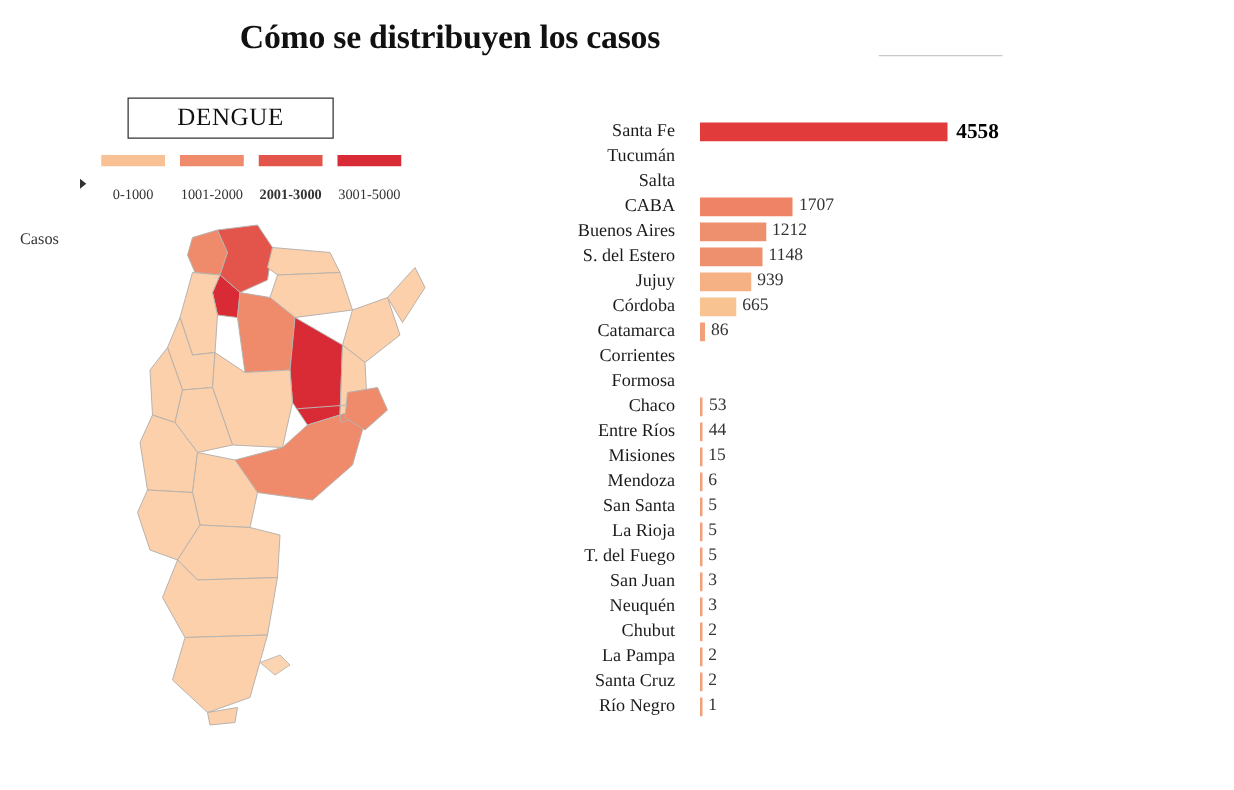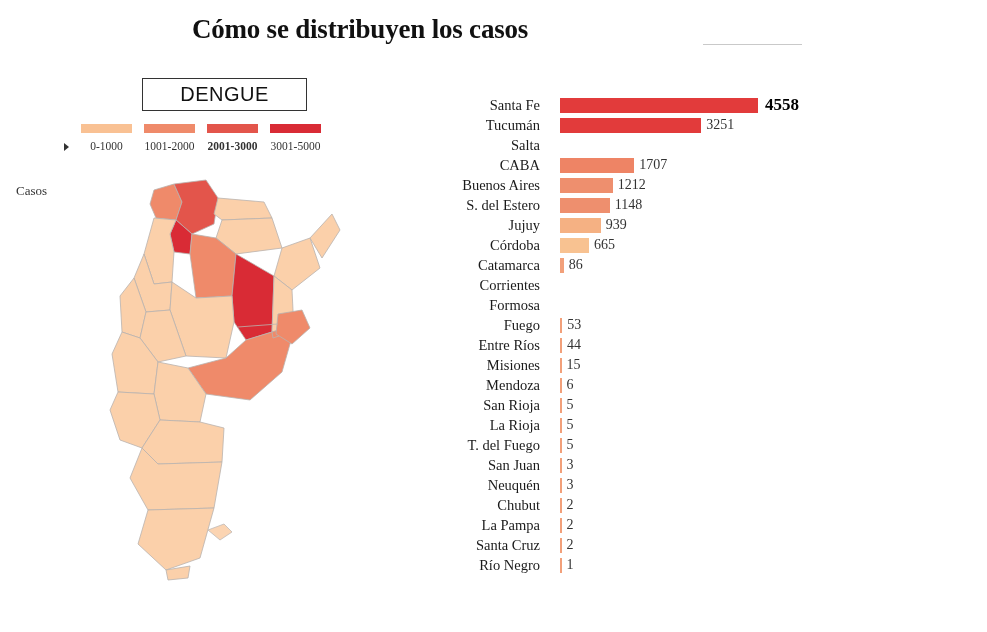--- a/index.html
+++ b/index.html
@@ -43,25 +43,24 @@
     position: absolute;
     top: 78px;
     left: 102px;
     width: 163px;
     height: 31px;
     border: 1px solid #333333;
     background: #ffffff;
     display: flex;
     align-items: center;
     justify-content: center;
-    font-family: Liberation Sans, sans-serif;
+    font-family: Liberation Serif, serif;
     font-size: 20px;
     letter-spacing: 0.5px;
     color: #111111;
-    margin-left: 40px;
   }
 
   #legend {
     position: absolute;
     top: 124px;
     left: 16px;
     width: 330px;
     height: 40px;
   }
   #legend-label {
@@ -88,21 +87,21 @@
     top: 0;
     width: 57px;
     text-align: center;
   }
   .legend-swatch {
     width: 51px;
     height: 9px;
     margin: 0 auto;
   }
   .legend-text {
-    margin-top: 7px;
+    margin-top: 17px;
     font-family: "Liberation Serif", serif;
     font-size: 11.5px;
     color: #333333;
     white-space: nowrap;
   }
 
   #map-wrap {
     position: absolute;
     top: 172px;
     left: 96px;
@@ -249,24 +248,20 @@
 <div id="chart">
     <div class="row">
       <div class="row-label">Santa Fe</div>
       <div class="bar-area">
         <div class="bar" style="width: 198px; background: rgb(226, 59, 59);"></div>
         <span class="bar-value highlight">4558</span>
       </div>
     </div>
     <div class="row">
       <div class="row-label">Tucumán</div>
-      <div class="bar-area">
-        <div class="bar" style="width: 141.224px; background: rgb(226, 59, 59);"></div>
-        <span class="bar-value">3251</span>
-      </div>
     </div>
     <div class="row">
       <div class="row-label">Salta</div>
     </div>
     <div class="row">
       <div class="row-label">CABA</div>
       <div class="bar-area">
         <div class="bar" style="width: 74.1523px; background: rgb(238, 132, 101);"></div>
         <span class="bar-value">1707</span>
       </div>
@@ -306,21 +301,21 @@
         <span class="bar-value">86</span>
       </div>
     </div>
     <div class="row">
       <div class="row-label">Corrientes</div>
     </div>
     <div class="row">
       <div class="row-label">Formosa</div>
     </div>
     <div class="row">
-      <div class="row-label">Fuego</div>
+      <div class="row-label">Chaco</div>
       <div class="bar-area">
         <div class="bar" style="width: 2.30233px; background: rgb(242, 160, 122);"></div>
         <span class="bar-value">53</span>
       </div>
     </div>
     <div class="row">
       <div class="row-label">Entre Ríos</div>
       <div class="bar-area">
         <div class="bar" style="width: 1.91136px; background: rgb(242, 160, 122);"></div>
         <span class="bar-value">44</span>
@@ -334,21 +329,21 @@
       </div>
     </div>
     <div class="row">
       <div class="row-label">Mendoza</div>
       <div class="bar-area">
         <div class="bar" style="width: 1.5px; background: rgb(242, 160, 122);"></div>
         <span class="bar-value">6</span>
       </div>
     </div>
     <div class="row">
-      <div class="row-label">San Rioja</div>
+      <div class="row-label">San Santa</div>
       <div class="bar-area">
         <div class="bar" style="width: 1.5px; background: rgb(242, 160, 122);"></div>
         <span class="bar-value">5</span>
       </div>
     </div>
     <div class="row">
       <div class="row-label">La Rioja</div>
       <div class="bar-area">
         <div class="bar" style="width: 1.5px; background: rgb(242, 160, 122);"></div>
         <span class="bar-value">5</span>

